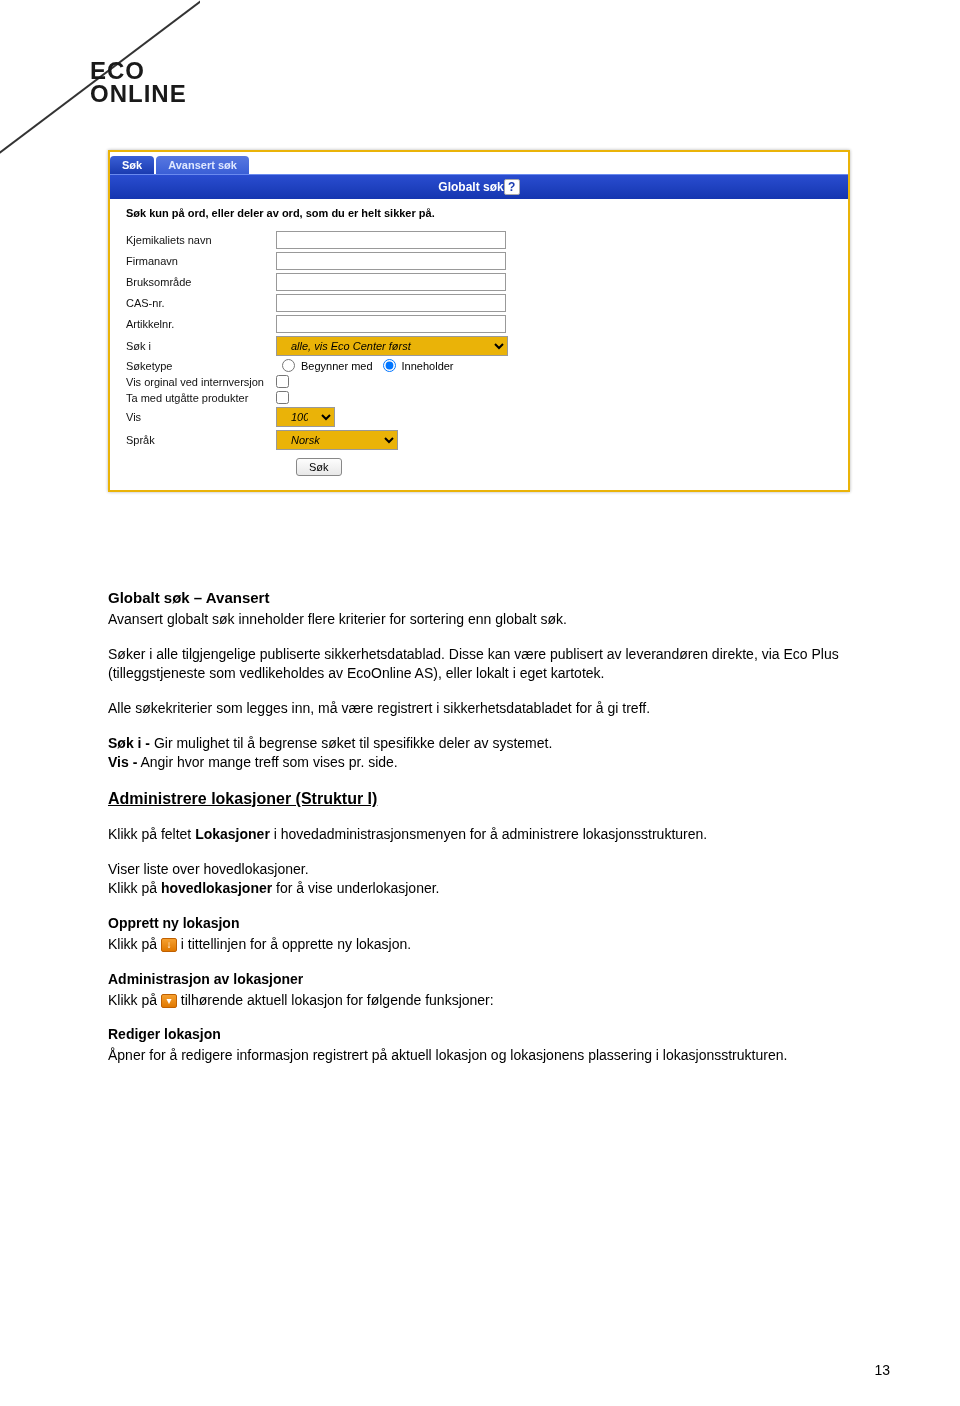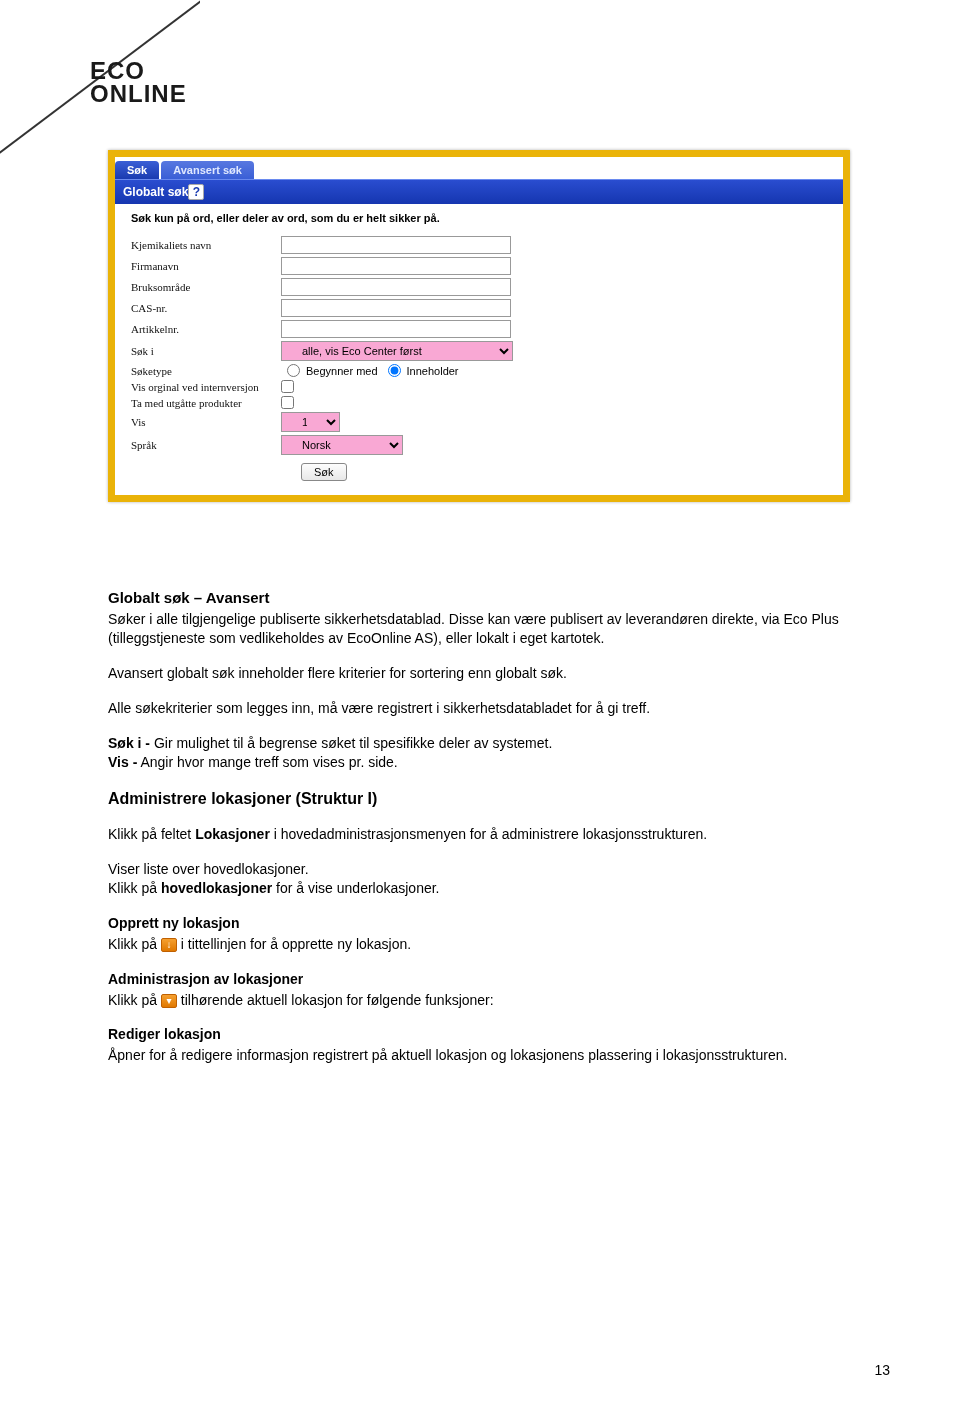--- a/index.html
+++ b/index.html
@@ -42,21 +42,21 @@
     color: #1a1a1a;
     letter-spacing: 1px;
     line-height: 0.95;
   }
   .logo .l2 { }
   .screenshot-box {
     position: absolute;
     top: 150px;
     left: 108px;
     width: 742px;
-    border: 7px solid #eab308;
+    border: 2px solid #eab308;
     box-shadow: 0 0 3px rgba(0,0,0,0.3);
     background: #fff;
   }
   .tab-row {
     display: flex;
     align-items: flex-end;
     height: 22px;
     background: #fff;
     padding-left: 0;
   }
@@ -76,21 +76,21 @@
     background: linear-gradient(#5878e0, #3a5fd6);
     color: #dfe8ff;
   }
   .header-bar {
     background: linear-gradient(#2a4dd0, #1536b0);
     color: #fff;
     font-weight: bold;
     font-size: 12px;
     padding: 4px 8px;
     display: flex;
-    justify-content: flex-start;
+    justify-content: center;
     align-items: center;
     border-top: 1px solid #6a8aef;
   }
   .help-icon {
     background: #fff;
     color: #1a3bb0;
     font-weight: bold;
     width: 16px;
     height: 16px;
     display: flex;
@@ -111,35 +111,35 @@
   }
   .form-row {
     display: flex;
     align-items: center;
     margin-bottom: 3px;
     font-size: 11px;
   }
   .form-row .lbl {
     width: 150px;
     color: #111;
-    font-family: Liberation Serif, serif;
   }
   .form-row input[type="text"] {
     width: 230px;
     height: 18px;
     border: 1px solid #999;
     font-size: 11px;
     padding: 1px 4px;
   }
   .form-row select {
     border: 1px solid #999;
     font-size: 11px;
     height: 20px;
-    padding: 1px 16px;
-    background: #f9a8d4;
+    padding: 1px 10px;
+    background: #eab308;
+    font-style: italic;
   }
   .sel-wide { width: 232px; }
   .sel-small { width: 59px; }
   .sel-med { width: 122px; }
   .radio-group {
     display: flex;
     align-items: center;
     gap: 4px;
   }
   .radio-group input[type="radio"] {
@@ -170,20 +170,21 @@
     margin-bottom: 2px;
   }
   .content p { margin-bottom: 16px; }
   .content .sub-h {
     font-weight: bold;
     margin-bottom: 2px;
   }
   .content .underline-h {
     font-size: 16px;
     font-weight: bold;
+    text-decoration: underline;
     margin: 10px 0 16px;
   }
   .inline-icon {
     display: inline-flex;
     width: 16px;
     height: 14px;
     vertical-align: middle;
     align-items: center;
     justify-content: center;
     border-radius: 2px;
@@ -285,22 +286,22 @@
       </select>
     </div>
     <div class="btn-row">
       <button class="btn-search">Søk</button>
     </div>
   </div>
 </div>
 
 <div class="content">
   <h2>Globalt søk – Avansert</h2>
+  <p>Avansert globalt søk inneholder flere kriterier for sortering enn globalt søk.</p>
   <p>Søker i alle tilgjengelige publiserte sikkerhetsdatablad. Disse kan være publisert av leverandøren direkte, via Eco Plus (tilleggstjeneste som vedlikeholdes av EcoOnline AS), eller lokalt i eget kartotek.</p>
-  <p>Avansert globalt søk inneholder flere kriterier for sortering enn globalt søk.</p>
   <p>Alle søkekriterier som legges inn, må være registrert i sikkerhetsdatabladet for å gi treff.</p>
   <p>
     <b>Søk i -</b><span> Gir mulighet til å begrense søket til spesifikke deler av systemet.</span><br>
     <b>Vis -</b><span> Angir hvor mange treff som vises pr. side.</span>
   </p>
   <div class="underline-h">Administrere lokasjoner (Struktur I)</div>
   <p>
     <span>Klikk på feltet </span><b>Lokasjoner</b><span> i hovedadministrasjonsmenyen for å administrere lokasjonsstrukturen.</span>
   </p>
   <p style="margin-bottom:16px">

